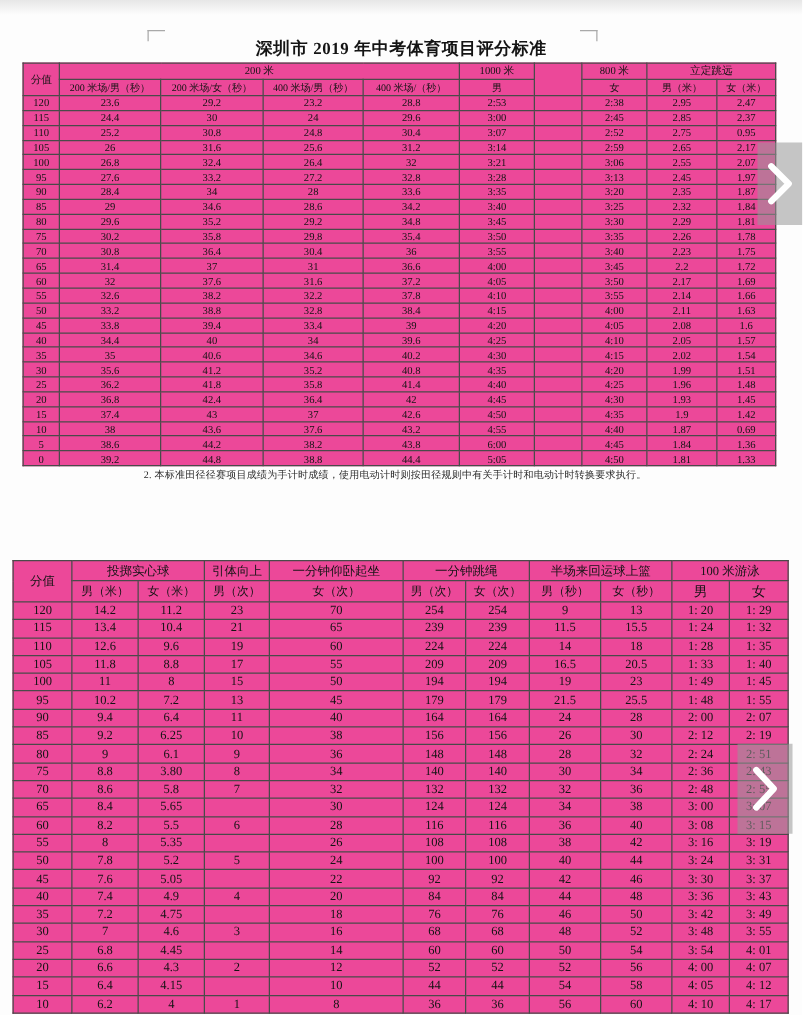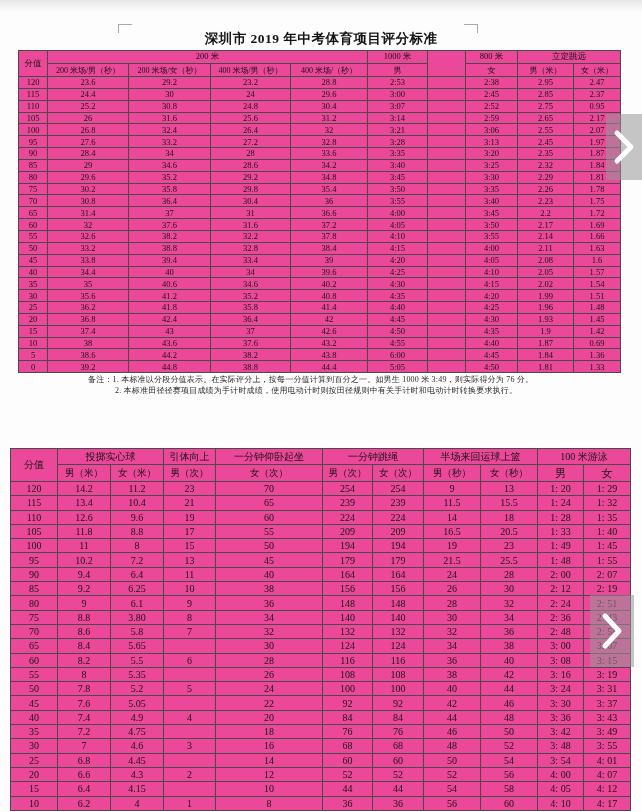--- a/index.html
+++ b/index.html
@@ -386,21 +386,20 @@
           <td>5:05</td>
           <td></td>
           <td>4:50</td>
           <td>1.81</td>
           <td>1.33</td>
         </tr>
       </tbody>
   </table>
 
   <div class="notes">
-    <div class="line1">备注：1. 本标准以分段分值表示。在实际评分上，按每一分值计算到百分之一。如男生 1000 米 3:49，则实际得分为 76 分。</div>
     <div class="line2">2. 本标准田径径赛项目成绩为手计时成绩，使用电动计时则按田径规则中有关手计时和电动计时转换要求执行。</div>
   </div>
 
   <table class="t2">
     <colgroup>
       <col style="width:47px">
         <col style="width:53px">
         <col style="width:53px">
       <col style="width:52px">
         <col style="width:107px">

